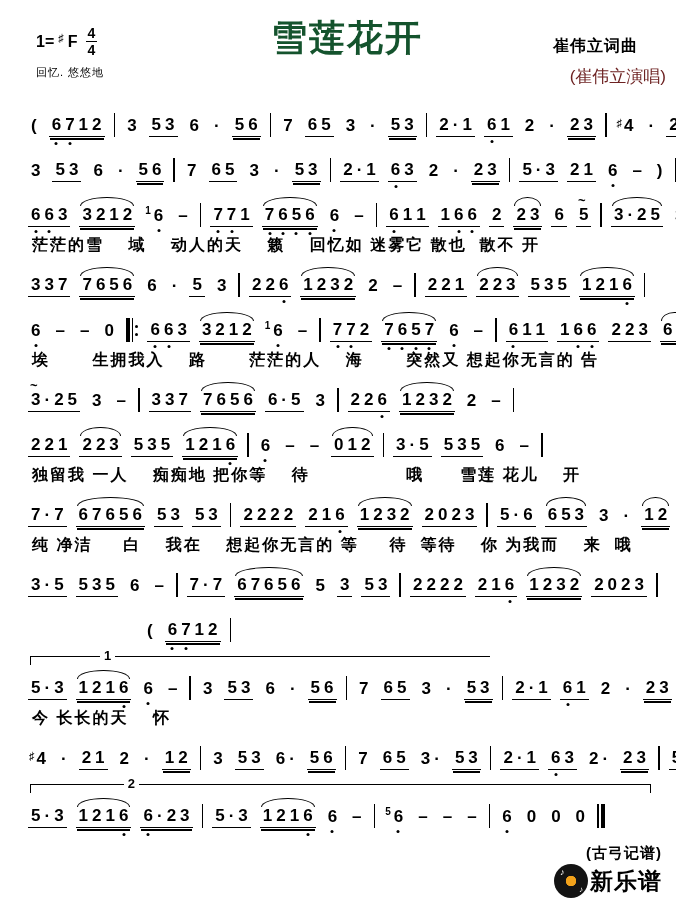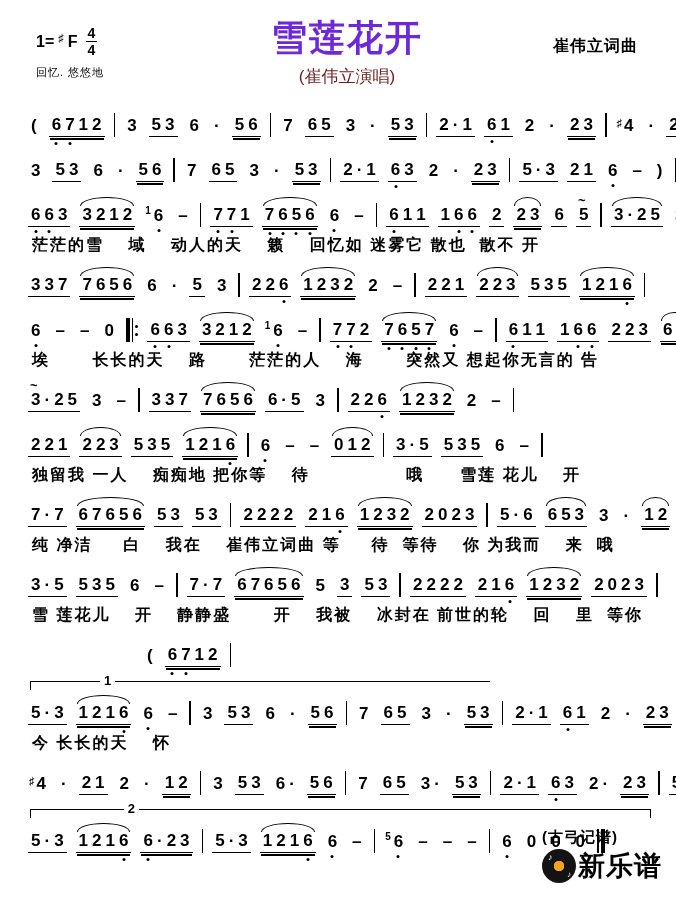--- a/index.html
+++ b/index.html
@@ -51,50 +51,50 @@
   .lyrics{font-size:16px;font-weight:bold;letter-spacing:2px;white-space:pre;margin:0 0 6px 4px;}
 
   
   .bracket{position:relative;height:8px;border-top:1.5px solid #000;border-left:1.5px solid #000;
            width:72%;margin:6px 0 0 2px;}
   .bracket.full{width:97%;border-right:1.5px solid #000;}
   .blabel{position:absolute;top:-9px;left:15%;background:#fff;padding:0 4px;
           font-size:13px;font-weight:bold;}
 
   
-  .footer{position:absolute;right:14px;bottom:22px;}
+  .footer{position:absolute;right:14px;bottom:8px;text-align:right;}
   .transcriber{font-size:15px;font-weight:bold;letter-spacing:1px;}
   .brand{display:flex;align-items:center;justify-content:flex-end;gap:2px;margin-top:1px;}
   .vinyl{width:34px;height:34px;border-radius:50%;flex:none;position:relative;
          background:radial-gradient(circle at 50% 50%, #f2a21b 0 5px, #131313 5.5px);}
   .vinyl .note-glyph{position:absolute;left:6px;top:3px;color:#fff;font-size:9px;}
   .vinyl .note-glyph2{position:absolute;right:5px;bottom:4px;color:#fff;font-size:8px;}
-  .brand-name{font-size:27px;font-weight:bold;letter-spacing:1px;}
+  .brand-name{font-size:23px;font-weight:bold;letter-spacing:1px;}
 </style>
 </head>
 <body>
 
 <div class="page">
 
   <div class="header">
     <div class="keyblock">
       <div class="keyline">
         <span>1=</span>
           <span class="sharp-small">♯</span>
           <span>F</span>
         <span class="tsig">
           <span class="top">4</span>
           <span class="bot">4</span>
         </span>
       </div>
       <div class="tempo">回忆. 悠悠地</div>
     </div>
     <div class="titleblock">
-      <div class="title" id="title" style="color: #6d28d9;">雪莲花开</div>
-      <div class="subtitle" id="subtitle" style="color: rgb(109, 34, 34);">(崔伟立演唱)</div>
+      <div class="title" id="title" style="color: #14532d;">雪莲花开</div>
+      <div class="subtitle" id="subtitle" style="color: rgb(109, 34, 34); text-align: right;">(崔伟立演唱)</div>
     </div>
     <div class="credit">崔伟立词曲</div>
   </div>
 
   <div id="score">
       <div class="system">
         <div class="notation">
           <span class="tk">
             <span class="ch">(</span>
           </span>
@@ -468,21 +468,21 @@
           <span class="tk u1">
             <span class="ch">2</span>
             <span class="ch">2</span>
             <span class="ch">3</span>
           </span>
           <span class="tk arc u2">
             <span class="ch">6</span>
             <span class="ch">5</span>
           </span>
         </div>
-        <div class="lyrics">埃　　 长长的天　 路　　 茫茫的人　 海　　 突然又 想起你无言的 告</div>
+        <div class="lyrics">埃　　 生拥我入　 路　　 茫茫的人　 海　　 突然又 想起你无言的 告</div>
       </div>
       <div class="system">
         <div class="notation">
           <span class="tk u1">
             <i class="mm">~</i>
             <span class="ch">3</span>
             <span class="ch">·</span>
             <span class="ch">2</span>
             <span class="ch">5</span>
           </span>
@@ -653,21 +653,21 @@
             <span class="ch">3</span>
           </span>
           <span class="tk">
             <span class="ch">·</span>
           </span>
           <span class="tk arc u2">
             <span class="ch">1</span>
             <span class="ch">2</span>
           </span>
         </div>
-        <div class="lyrics">纯 净洁　  白　 我在　 崔伟立词曲 等　  待  等待　 你 为我而　 来  哦</div>
+        <div class="lyrics">纯 净洁　  白　 我在　 想起你无言的 等　  待  等待　 你 为我而　 来  哦</div>
       </div>
       <div class="system">
         <div class="notation">
           <span class="tk u1">
             <span class="ch">3</span>
             <span class="ch">·</span>
             <span class="ch">5</span>
           </span>
           <span class="tk u1">
             <span class="ch">5</span>
@@ -722,21 +722,20 @@
             <span class="ch">2</span>
           </span>
           <span class="tk u1">
             <span class="ch">2</span>
             <span class="ch">0</span>
             <span class="ch">2</span>
             <span class="ch">3</span>
           </span>
           <span class="bar"></span>
         </div>
-        <div class="lyrics">雪 莲花儿　 开　 静静盛　　 开　 我被　 冰封在 前世的轮　 回　 里  等你</div>
       </div>
       <div class="system">
         <div class="notation" style="margin-left: 116px;">
           <span class="tk">
             <span class="ch">(</span>
           </span>
           <span class="tk u2">
             <span class="ch lo">6</span>
             <span class="ch lo">7</span>
             <span class="ch">1</span>

